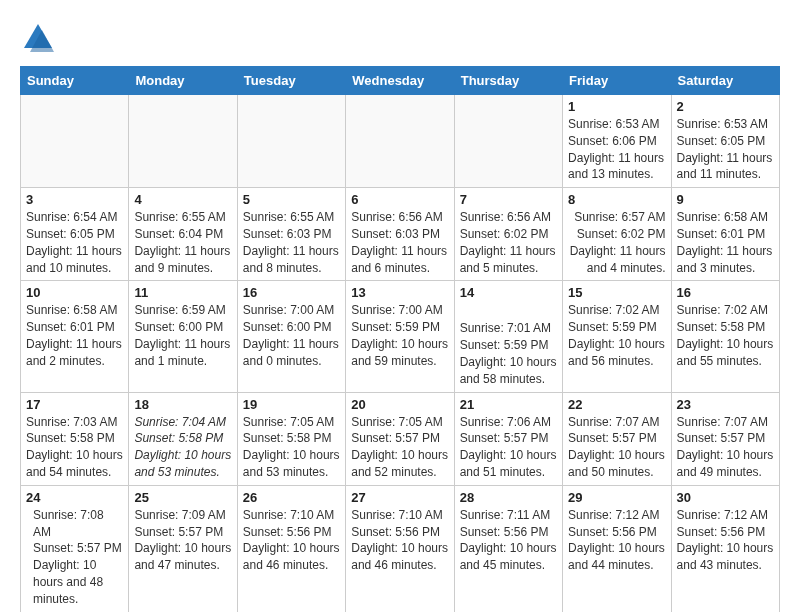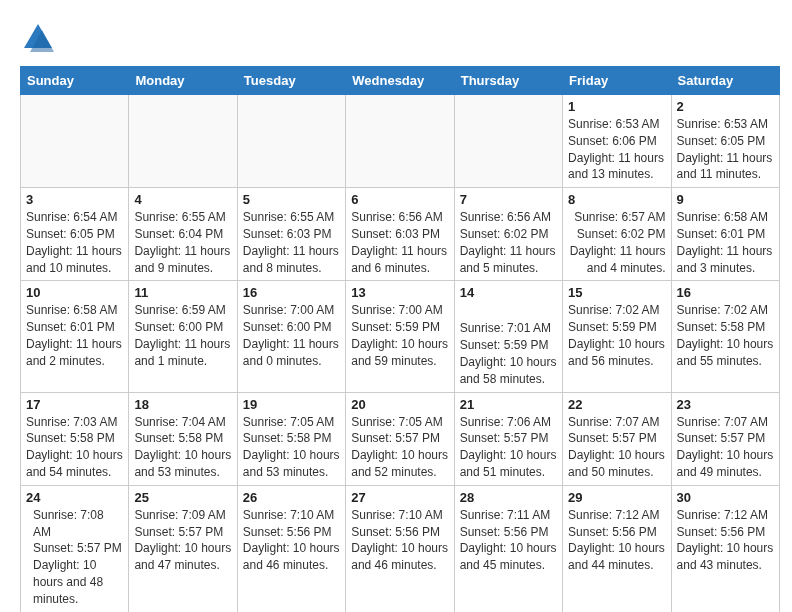--- a/index.html
+++ b/index.html
@@ -237,21 +237,21 @@
         </tr>
         <tr>
           <td>
             <div class="day-num">17</div>
             <div class="day-info" style="white-space: pre-line;">Sunrise: 7:03 AM
 Sunset: 5:58 PM
 Daylight: 10 hours and 54 minutes.</div>
           </td>
           <td>
             <div class="day-num">18</div>
-            <div class="day-info" style="white-space: pre-line;">Sunrise: 7:04 AM
+            <div class="day-info" style="white-space: pre-line; font-style: italic;">Sunrise: 7:04 AM
 Sunset: 5:58 PM
 Daylight: 10 hours and 53 minutes.</div>
           </td>
           <td>
             <div class="day-num">19</div>
             <div class="day-info" style="white-space: pre-line;">Sunrise: 7:05 AM
 Sunset: 5:58 PM
 Daylight: 10 hours and 53 minutes.</div>
           </td>
           <td>

